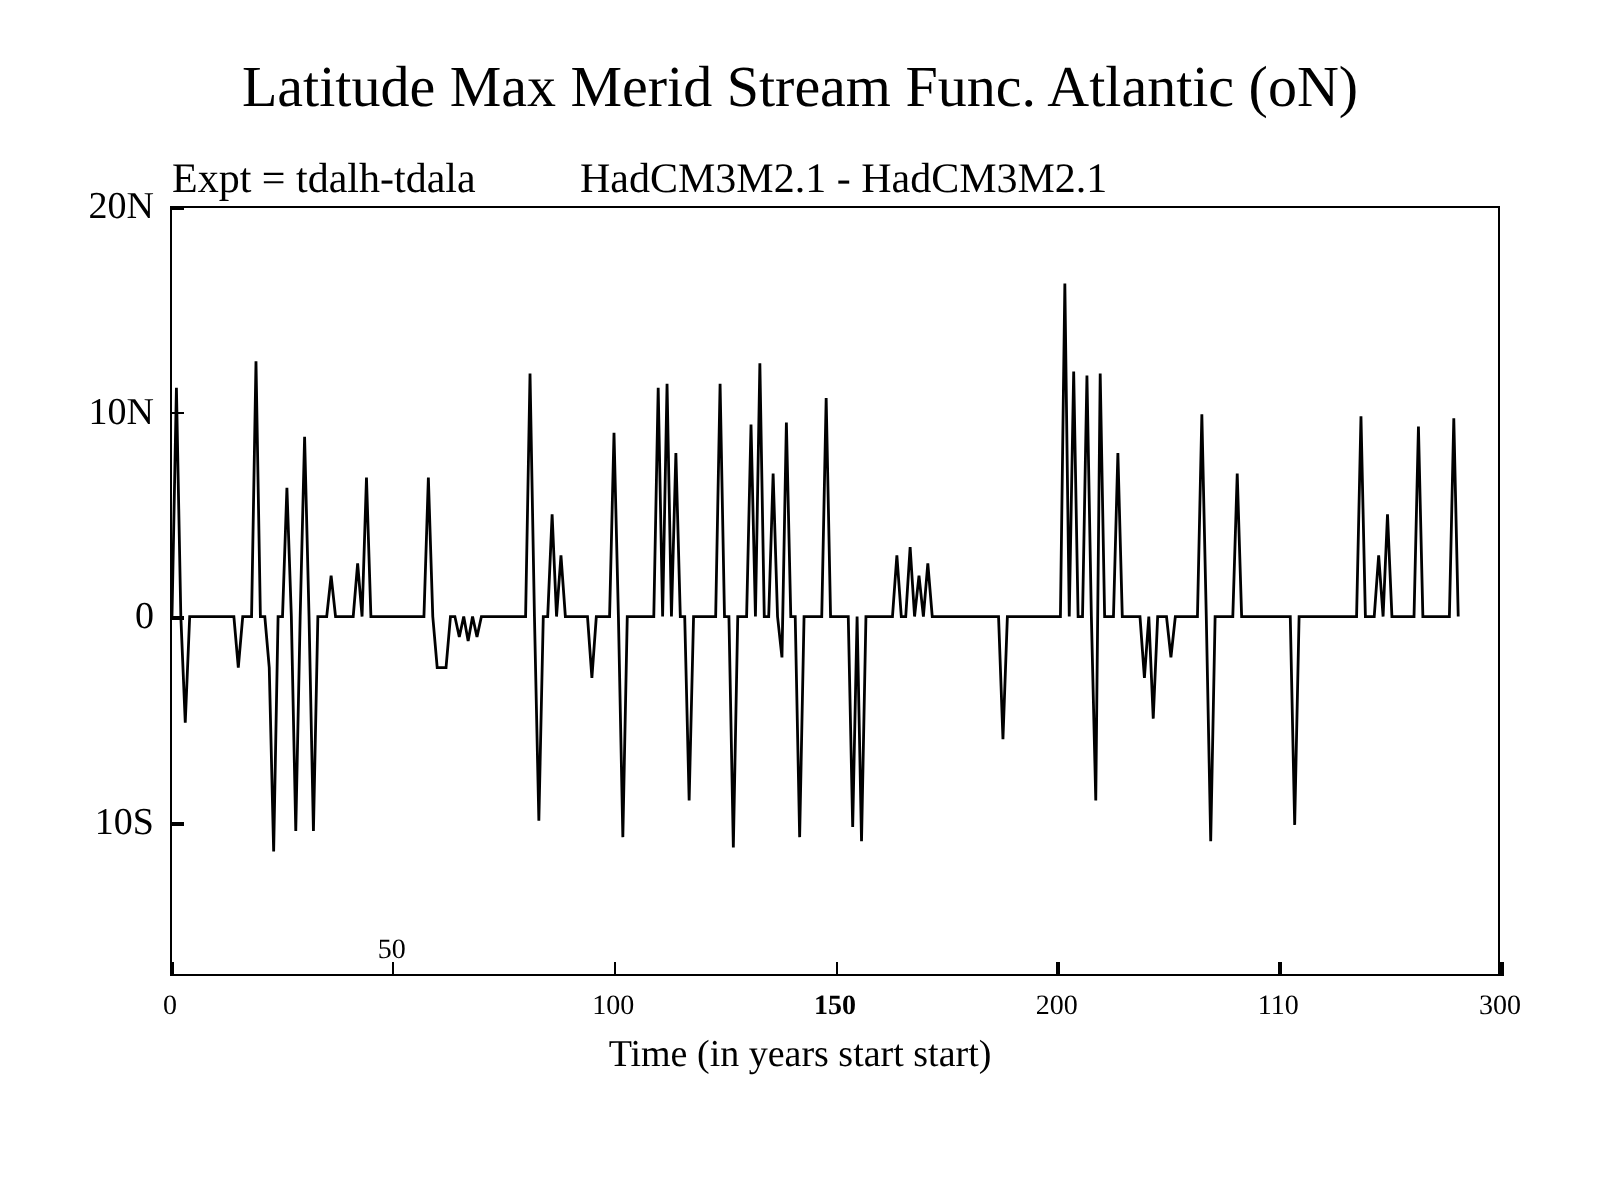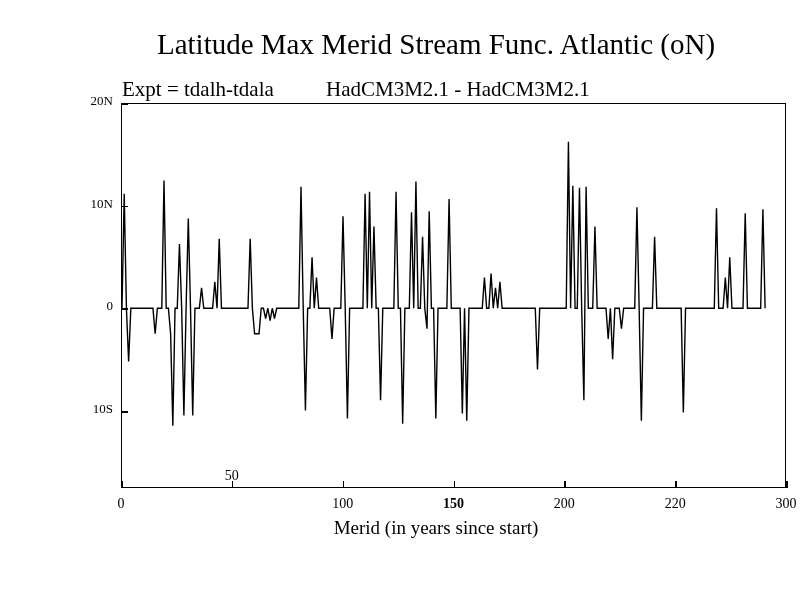--- a/index.html
+++ b/index.html
@@ -11,21 +11,20 @@
     width: 800px;
     height: 600px;
     overflow: hidden;
     font-family: "Liberation Serif", serif;
     color: #000000;
   }
   #figure {
     position: relative;
     width: 636px;
     height: 600px;
-    margin-left: 36px;
   }
   #chart-title {
     position: absolute;
     top: 28px;
     left: 0;
     width: 800px;
     text-align: center;
     font-size: 29px;
     font-family: "Liberation Serif", serif;
     white-space: nowrap;
@@ -52,21 +51,21 @@
   }
   #series-svg {
     position: absolute;
     left: 0;
     top: 0;
     width: 100%;
     height: 100%;
   }
   .ylab {
     position: absolute;
-    font-size: 13px;
+    font-size: 19px;
     font-family: "Liberation Serif", serif;
     text-align: right;
     width: 48px;
     white-space: nowrap;
   }
   .xlab {
     position: absolute;
     font-size: 14px;
     font-family: "Liberation Serif", serif;
     text-align: center;
@@ -109,32 +108,32 @@
       <div class="ylab" style="left: 29px; top: 195.667px;">10N</div>
       <div class="ylab" style="left: 29px; top: 298.333px;">0</div>
       <div class="ylab" style="left: 29px; top: 401px;">10S</div>
     </div>
   <div id="x-labels">
       <div class="xlab" style="left: 55px; top: 496px;">0</div>
       <div class="xlab" style="left: 165.833px; top: 468px;">50</div>
       <div class="xlab" style="left: 276.667px; top: 496px;">100</div>
       <div class="xlab" style="left: 387.5px; top: 496px; font-weight: bold;">150</div>
       <div class="xlab" style="left: 498.333px; top: 496px;">200</div>
-      <div class="xlab" style="left: 609.167px; top: 496px;">220</div>
+      <div class="xlab" style="left: 609.167px; top: 496px;">110</div>
       <div class="xlab" style="left: 720px; top: 496px;">300</div>
     </div>
   <div id="ticks">
       <div class="tickmark" style="left: 85px; top: 103px; width: 7px; height: 1.5px;"></div>
       <div class="tickmark" style="left: 85px; top: 205.667px; width: 7px; height: 1.5px;"></div>
       <div class="tickmark" style="left: 85px; top: 308.333px; width: 7px; height: 1.5px;"></div>
       <div class="tickmark" style="left: 85px; top: 411px; width: 7px; height: 1.5px;"></div>
       <div class="tickmark" style="left: 85px; top: 481px; width: 1.5px; height: 7px;"></div>
       <div class="tickmark" style="left: 195.833px; top: 481px; width: 1.5px; height: 7px;"></div>
       <div class="tickmark" style="left: 306.667px; top: 481px; width: 1.5px; height: 7px;"></div>
       <div class="tickmark" style="left: 417.5px; top: 481px; width: 1.5px; height: 7px;"></div>
       <div class="tickmark" style="left: 528.333px; top: 481px; width: 1.5px; height: 7px;"></div>
       <div class="tickmark" style="left: 639.167px; top: 481px; width: 1.5px; height: 7px;"></div>
       <div class="tickmark" style="left: 750px; top: 481px; width: 1.5px; height: 7px;"></div>
     </div>
 
-  <div id="xaxis-title">Merid (in years since start)</div>
+  <div id="xaxis-title">Time (in years start start)</div>
 
 </div>
 
 </body></html>

